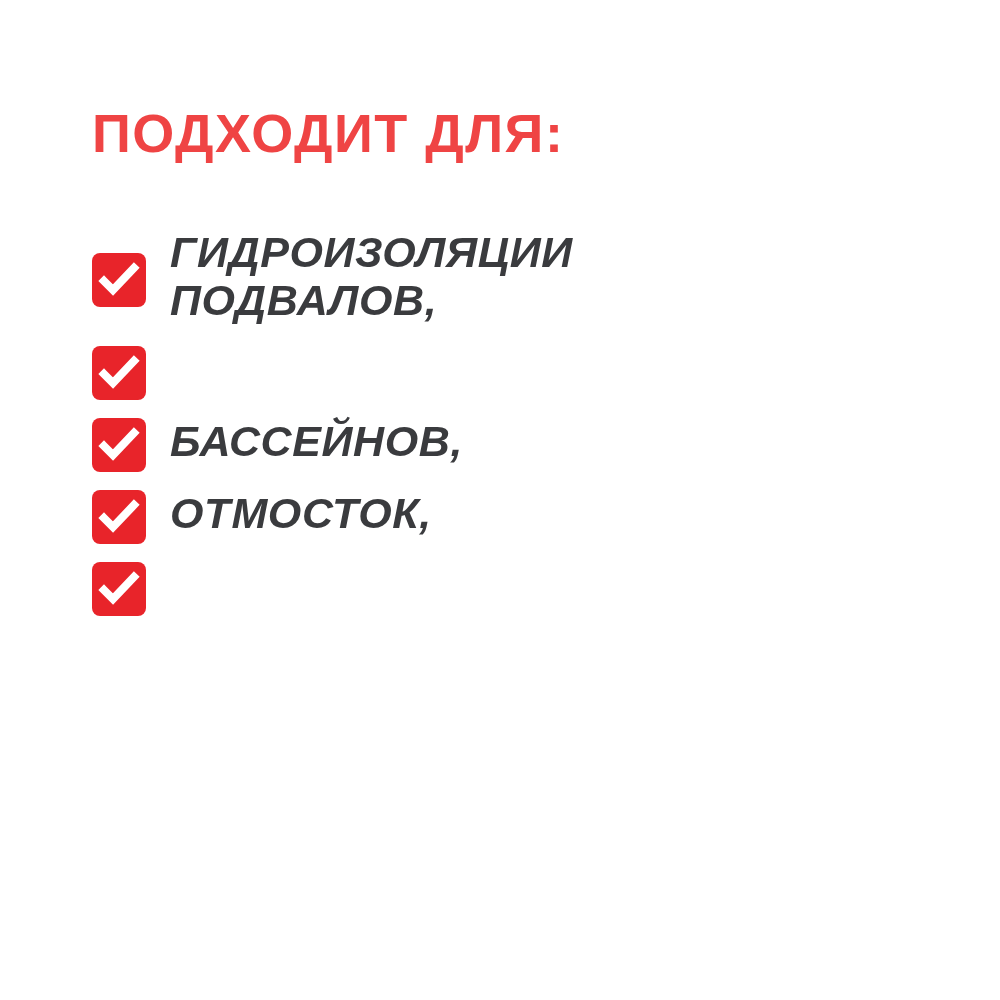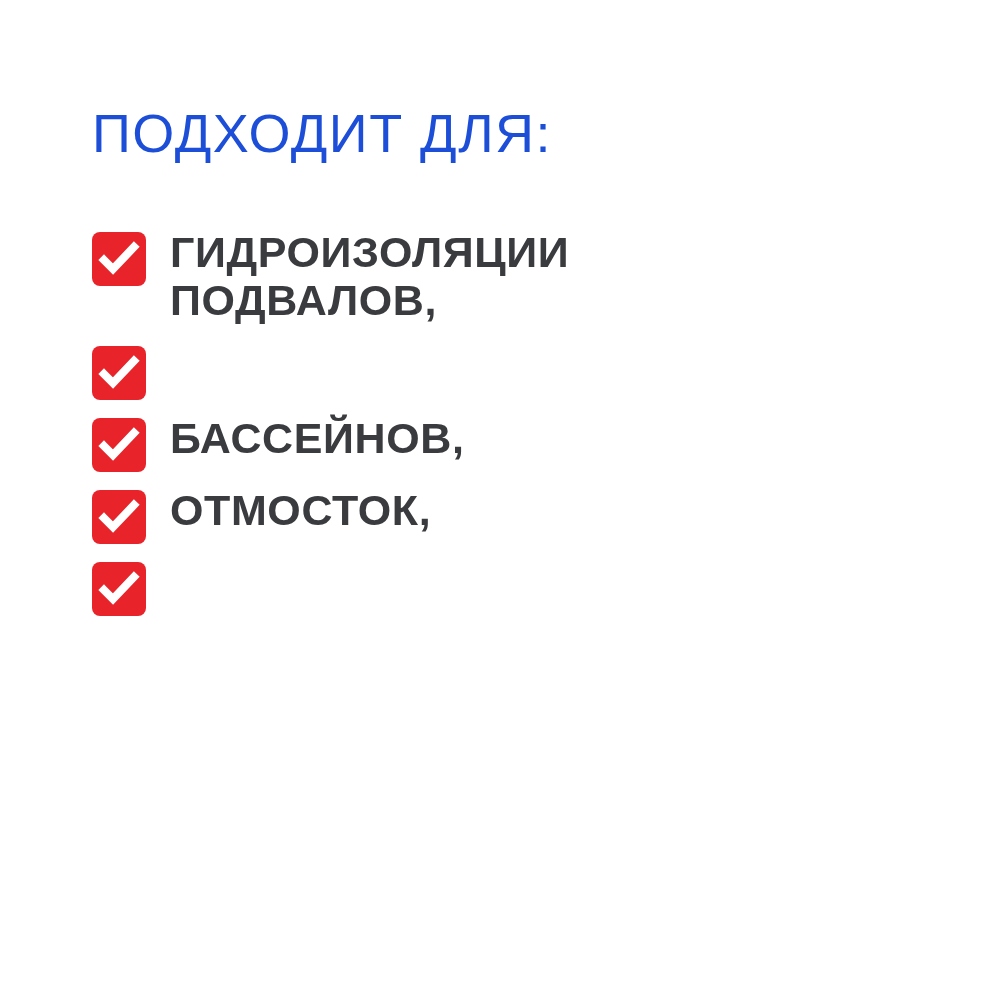--- a/index.html
+++ b/index.html
@@ -17,36 +17,37 @@
     position: relative;
     width: 1000px;
     height: 1000px;
     background: #ffffff;
     box-sizing: border-box;
     padding: 104px 80px 0 92px;
   }
   .heading {
     font-size: 54px;
     line-height: 58px;
-    font-weight: normal;
+    font-weight: bold;
     letter-spacing: 1.5px;
-    color: #1d4ed8;
+    color: #ef4444;
     text-transform: uppercase;
     margin: 0 0 66px 0;
     white-space: nowrap;
   }
   .list {
     list-style: none;
     margin: 0;
     padding: 0;
   }
   .item {
     display: flex;
-    align-items: flex-start;
+    align-items: center;
     margin-bottom: 18px;
+    font-style: italic;
   }
   .item:last-child {
     margin-bottom: 0;
   }
   .check-box {
     flex: 0 0 auto;
     width: 54px;
     height: 54px;
     background: #e8242a;
     border-radius: 8px;

